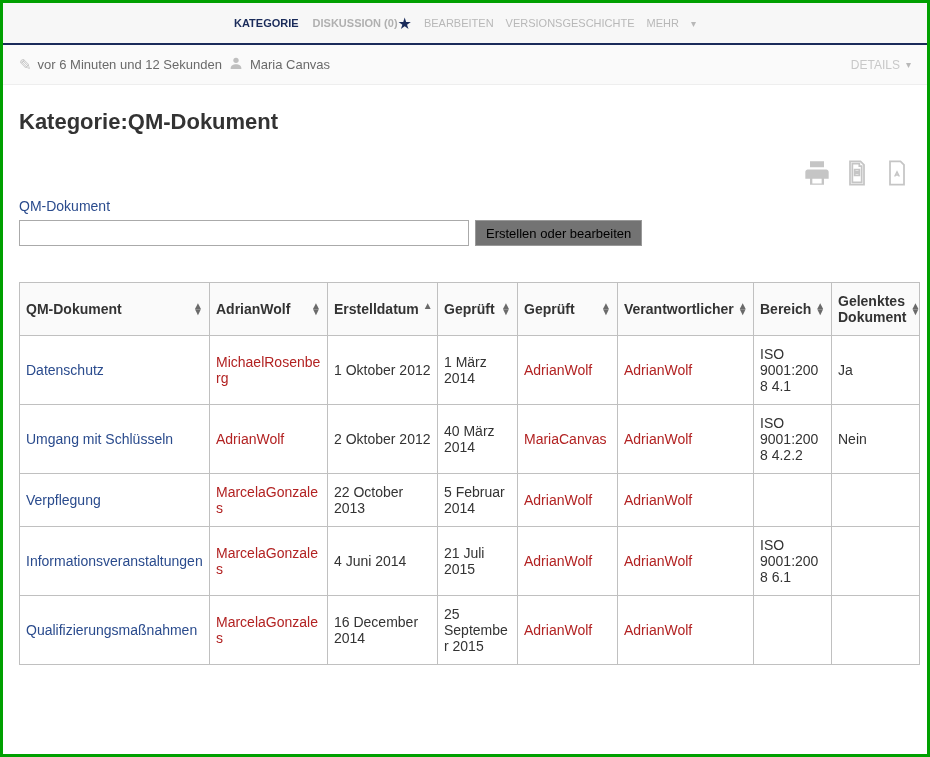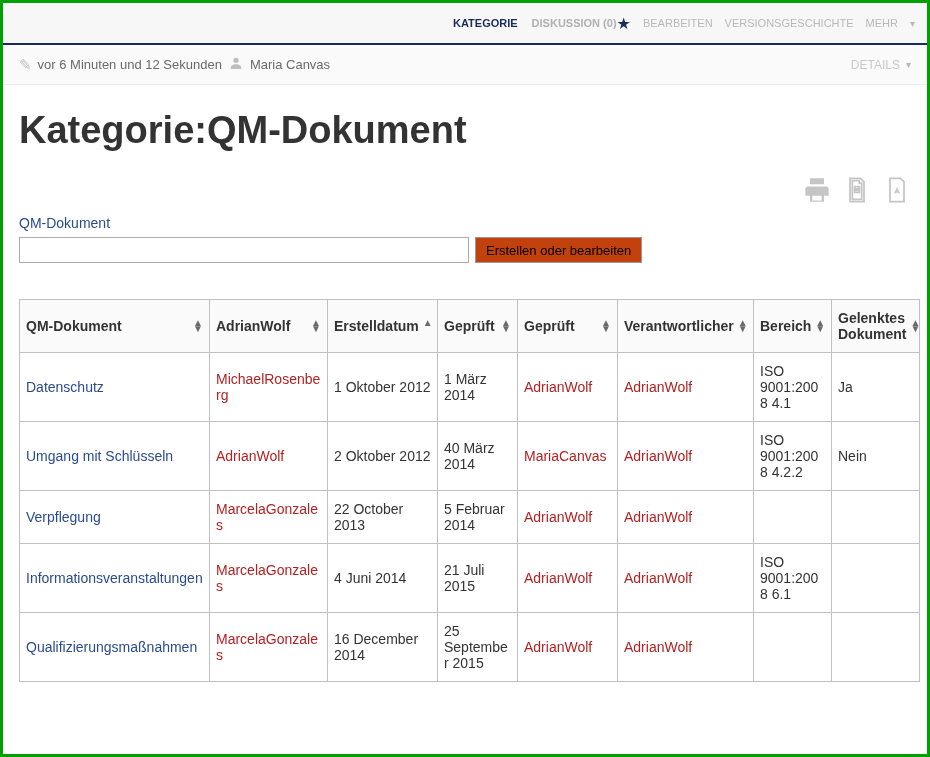--- a/index.html
+++ b/index.html
@@ -1,42 +1,42 @@
 <!DOCTYPE html>
 <html><head>
 <meta charset="utf-8">
 <style>
 * { box-sizing: border-box; margin: 0; padding: 0; }
 body { font-family: "Segoe UI", Arial, sans-serif; background: #fff; color: #333; font-size: 14px; border: 3px solid #00a000; width: 930px; height: 757px; overflow: hidden; }
 
-.topnav { display: flex; align-items: center; justify-content: flex-end; padding: 16px 12px; background: #f7f7f7; border-bottom: 2px solid #1a2b5a; height: 42px; }
+.topnav { display: flex; align-items: center; justify-content: center; padding: 16px 12px; background: #f7f7f7; border-bottom: 2px solid #1a2b5a; height: 42px; }
 .topnav-left { display: flex; gap: 14px; }
 .topnav-left .tab { font-size: 11px; font-weight: 600; color: #b0b0b0; text-transform: uppercase; cursor: pointer; }
 .topnav-left .tab.active { color: #1a2b5a; }
 .topnav-right { display: flex; gap: 12px; align-items: center; }
 .topnav-right .action { font-size: 11px; font-weight: 500; color: #b8b8b8; text-transform: uppercase; cursor: pointer; }
 .star-icon { color: #1a2b5a; font-size: 16px; }
 .chevron-down { color: #b8b8b8; font-size: 10px; }
 
 .infobar { display: flex; align-items: center; justify-content: space-between; padding: 10px 16px; background: #fafafa; border-bottom: 1px solid #eee; }
 .infobar-left { display: flex; align-items: center; gap: 6px; color: #6a6a6a; font-size: 13px; }
 .pencil-icon, .user-icon { color: #bfbfbf; font-size: 15px; }
 .details { color: #c8c8c8; font-size: 12px; text-transform: uppercase; display: flex; align-items: center; gap: 6px; }
 
 .content { padding: 24px 16px 16px 16px; }
-h1 { font-size: 38px; font-weight: 600; color: #333; margin-bottom: 24px; }
+h1 { font-size: 22px; font-weight: 600; color: #333; margin-bottom: 24px; }
 
 .toolbar-icons { display: flex; justify-content: flex-end; gap: 12px; margin-bottom: 8px; }
 .toolbar-icons svg { width: 28px; height: 28px; fill: #c5c5c5; }
 
 .linklabel { color: #2a4b8d; font-size: 14px; margin-bottom: 6px; display: block; }
 
 .createrow { display: flex; gap: 6px; margin-bottom: 36px; }
 .createrow input[type="text"] { width: 450px; height: 26px; border: 1px solid #aaa; padding: 2px 6px; font-size: 13px; }
-.createrow input[type="submit"] { height: 26px; padding: 2px 10px; background: #c2410c; border: 1px solid #999; font-size: 13px; cursor: pointer; }
+.createrow input[type="submit"] { height: 26px; padding: 2px 10px; background: #737373; border: 1px solid #999; font-size: 13px; cursor: pointer; }
 
 table { border-collapse: collapse; width: 100%; table-layout: fixed; }
 table th, table td { border: 1px solid #c0c0c0; padding: 10px 6px; text-align: left; vertical-align: middle; font-size: 14px; word-wrap: break-word; }
 table th { background: #fafafa; font-weight: 700; position: relative; }
 .sort { display: flex; align-items: center; justify-content: space-between; }
 .sort-icon { color: #6a6a6a; font-size: 10px; line-height: 6px; display: flex; flex-direction: column; align-items: center; margin-left: 4px; }
 .sort-icon.asc .down { visibility: hidden; }
 td a.doc { color: #2a4b8d; text-decoration: none; text-align: center; }
 td a.user { color: #b22222; text-decoration: none; }
 

